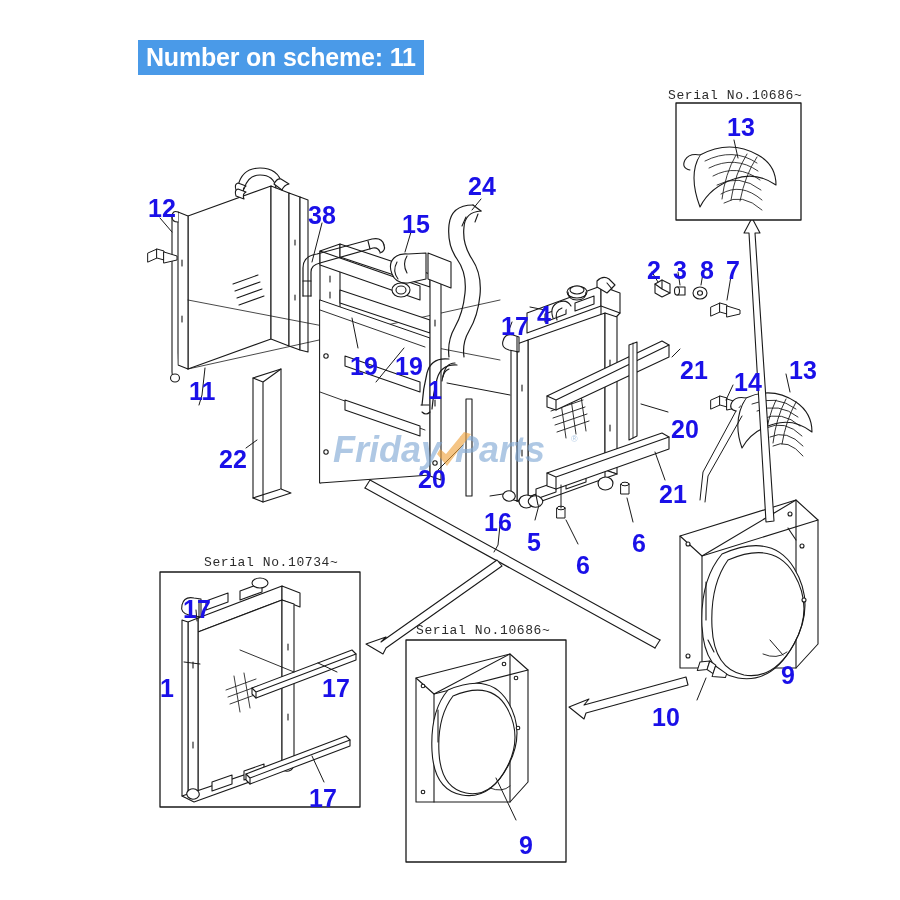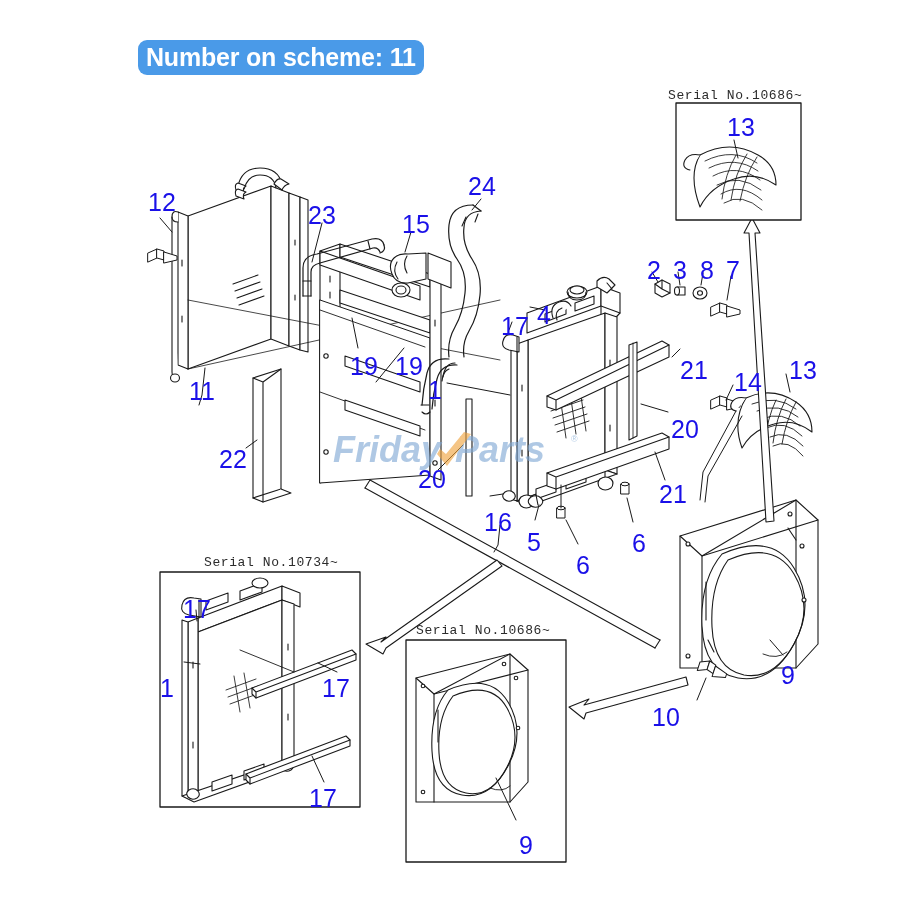--- a/index.html
+++ b/index.html
@@ -7,25 +7,25 @@
   body{width:900px;height:900px;overflow:hidden;
        font-family:"Liberation Sans",sans-serif;}
   #stage{position:relative;width:900px;height:900px;background:#fff;}
   #art{position:absolute;left:0;top:0;width:900px;height:900px;}
 
   .banner{position:absolute;left:138px;top:40px;
           background:#4a9ae8;color:#ffffff;
           font-family:"Liberation Sans",sans-serif;
           font-weight:bold;font-size:25px;line-height:30px;
           padding:2px 8px 3px 8px;white-space:nowrap;
-          letter-spacing:-0.2px;border-radius:9px;}
+          letter-spacing:-0.2px;}
 
   .callout{position:absolute;color:#1a10e8;
            font-family:"Liberation Sans",sans-serif;
-           font-weight:normal;font-size:25px;line-height:25px;
+           font-weight:bold;font-size:25px;line-height:25px;
            white-space:nowrap;}
 
   .serial{position:absolute;color:#2b2b2b;
           font-family:"Liberation Mono","DejaVu Sans Mono",monospace;
           font-size:13px;line-height:15px;letter-spacing:0.6px;
           white-space:nowrap;}
 
   .wmark{position:absolute;left:333px;top:428px;
          width:252px;height:48px;pointer-events:none;}
 </style>
@@ -344,22 +344,22 @@
   <div class="serial" style="left:204px;top:555px;">Serial No.10734~</div>
   <div class="serial" style="left:416px;top:623px;">Serial No.10686~</div>
 
   <div class="callout" style="left:727px;top:115px;">13</div>
   <div class="callout" style="left:183px;top:597px;">17</div>
   <div class="callout" style="left:160px;top:676px;">1</div>
   <div class="callout" style="left:322px;top:676px;">17</div>
   <div class="callout" style="left:309px;top:786px;">17</div>
   <div class="callout" style="left:519px;top:833px;">9</div>
 
-  <div class="callout" style="left:148px;top:190px;text-align:right;">12</div>
-  <div class="callout" style="left:308px;top:203px;">23</div>
+  <div class="callout" style="left:148px;top:196px;text-align:right;">12</div>
+  <div class="callout" style="left:308px;top:203px;">38</div>
   <div class="callout" style="left:402px;top:212px;">15</div>
   <div class="callout" style="left:468px;top:174px;">24</div>
   <div class="callout" style="left:647px;top:258px;">2</div>
   <div class="callout" style="left:673px;top:258px;">3</div>
   <div class="callout" style="left:700px;top:258px;">8</div>
   <div class="callout" style="left:726px;top:258px;">7</div>
   <div class="callout" style="left:537px;top:303px;">4</div>
   <div class="callout" style="left:501px;top:314px;">17</div>
   <div class="callout" style="left:189px;top:379px;">11</div>
   <div class="callout" style="left:350px;top:354px;">19</div>

